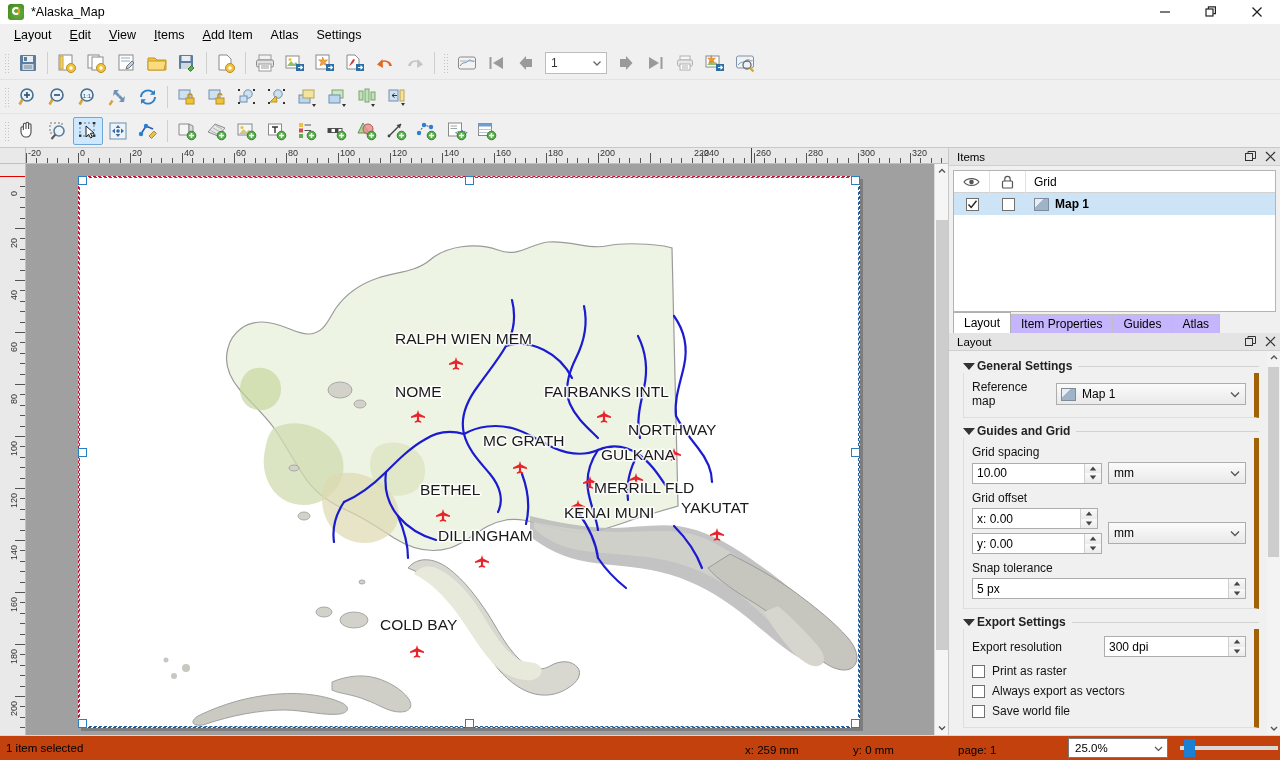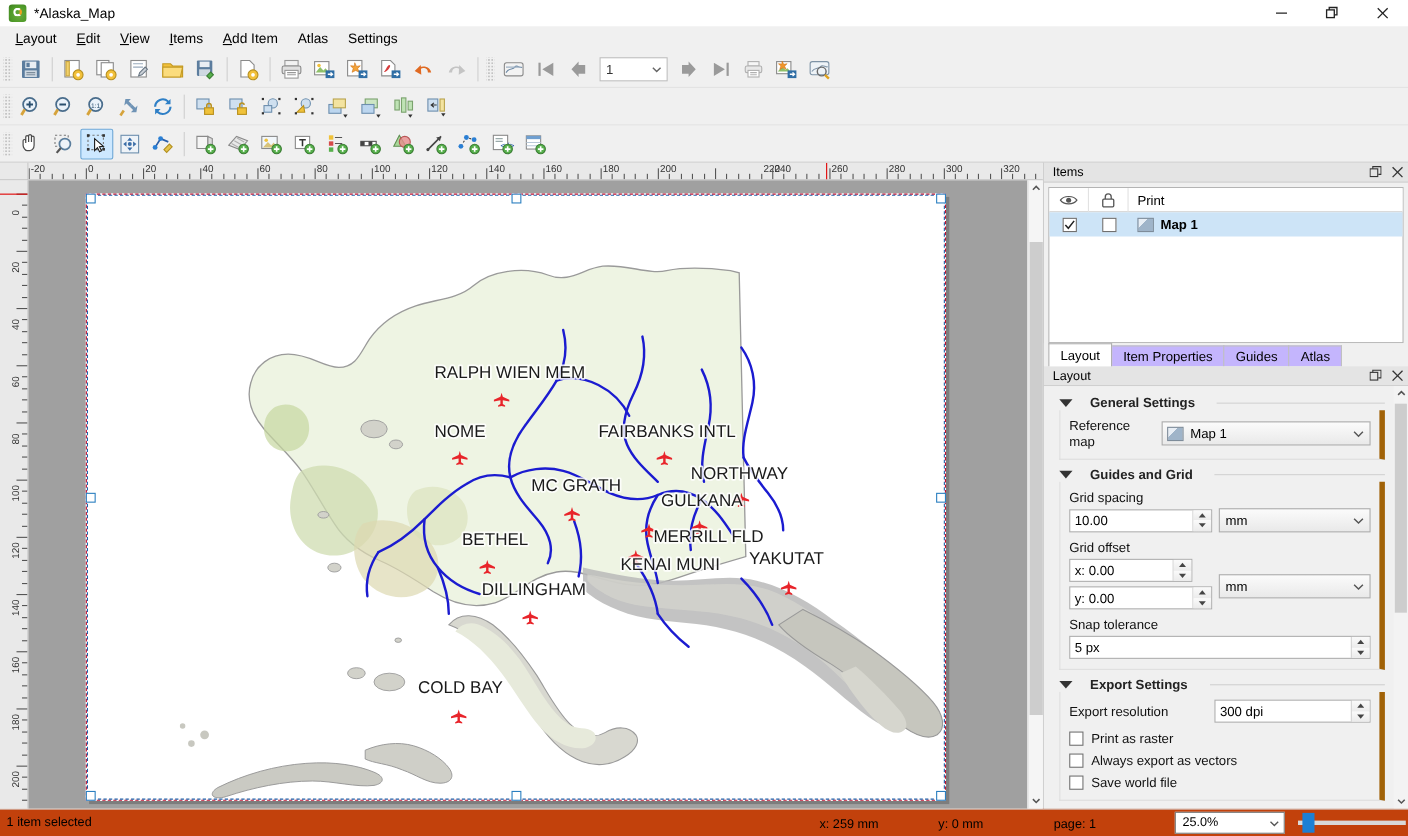--- a/index.html
+++ b/index.html
@@ -104,21 +104,21 @@
   .tab.active { background: #fff; height: 21px; border-color: #b0b0b0; position: relative; z-index: 2; }
 
   .layoutpanel { flex: 1 1 auto; display: flex; flex-direction: column; min-height: 0; }
   .lpbody { flex: 1; position: relative; background: #f0f0f0; overflow: hidden; }
   .lpscroll { position: absolute; left: 0; top: 0; right: 13px; bottom: 0; padding: 8px 8px 0 14px; }
   .lpsb { position: absolute; right: 0; top: 0; bottom: 0; width: 13px; background: #f3f3f3; }
   .lpsb .sbtn { height: 13px; display: flex; align-items: center; justify-content: center; }
   .lpsb .thumb { position: absolute; left: 1px; width: 11px; background: #cdcdcd; }
 
   .group { margin-bottom: 6px; }
-  .grouphdr { display: flex; align-items: center; gap: 16px; font-weight: bold; font-size: 12px; color: #222; }
+  .grouphdr { display: flex; align-items: center; gap: 2px; font-weight: bold; font-size: 12px; color: #222; }
   .grouphdr .tri { width: 0; height: 0; border-left: 6px solid transparent; border-right: 6px solid transparent; border-top: 7px solid #333; }
   .grouphdr .line { flex: 1; height: 1px; background: #d2d2d2; margin-left: 4px; }
   .groupbody { border-left: 1px solid #dedede; border-right: 5px solid #a16207; border-bottom: 1px solid #dedede;
     padding: 7px 8px 9px 8px; }
   .row { display: flex; align-items: center; margin-bottom: 7px; }
   .lbl { font-size: 12px; color: #111; }
   .field { height: 21px; border: 1px solid #adadad; background: #fff; display: flex; align-items: center; }
   .field .fv { flex: 1; padding-left: 4px; font-size: 12px; white-space: nowrap; overflow: hidden; }
   .combo { height: 22px; border: 1px solid #adadad; background: linear-gradient(#fbfbfb,#e9e9e9); display: flex; align-items: center; }
   .combo .cv { flex: 1; padding-left: 5px; font-size: 12px; white-space: nowrap; overflow: hidden; }
@@ -1000,21 +1000,21 @@
                   <path d="M1 6 C4 1.5 13 1.5 16 6 C13 10.5 4 10.5 1 6z" fill="none" stroke="#555" stroke-width="1.1"></path>
                   <circle cx="8.5" cy="6" r="2.3" fill="#555"></circle>
                 </svg>
             </div>
             <div class="c c-lock">
               <svg width="13" height="14" viewBox="0 0 13 14">
                   <rect x="1.5" y="6" width="10" height="7" rx="1" fill="none" stroke="#555" stroke-width="1.2"></rect>
                   <path d="M3.8 6 V4 a2.7 2.7 0 0 1 5.4 0 V6" fill="none" stroke="#555" stroke-width="1.2"></path>
                 </svg>
             </div>
-            <div class="c c-item">Print</div>
+            <div class="c c-item">Grid</div>
           </div>
           <div class="itrow">
             <div class="c c-eye">
               <div class="chk">
                 <svg width="11" height="11" viewBox="0 0 11 11">
                     <polyline points="1.5,5.5 4.2,8.5 9.5,1.8" fill="none" stroke="#222" stroke-width="1.4"></polyline>
                   </svg>
               </div>
             </div>
             <div class="c c-lock">
@@ -1106,21 +1106,21 @@
                     <span class="carat">
                       <svg width="12" height="12" viewBox="0 0 12 12">
                           <polyline points="2,4.5 6,8.5 10,4.5" fill="none" stroke="#555" stroke-width="1.3"></polyline>
                         </svg>
                     </span>
                   </div>
                 </div>
 
                 <div class="lbl" style="margin-bottom:3px">Grid offset</div>
                 <div class="row" style="margin-bottom:4px">
-                  <div class="field" style="width:112px">
+                  <div class="field" style="width:126px">
                     <span class="fv">x: 0.00</span>
                     <span class="spin">
                       <span class="up">
                           <svg width="8" height="5" viewBox="0 0 8 5">
                             <polygon points="4,0.6 7.2,4.4 0.8,4.4" fill="#444"></polygon>
                           </svg>
                         </span>
                       <span class="dn">
                           <svg width="8" height="5" viewBox="0 0 8 5">
                             <polygon points="4,4.4 0.8,0.6 7.2,0.6" fill="#444"></polygon>

